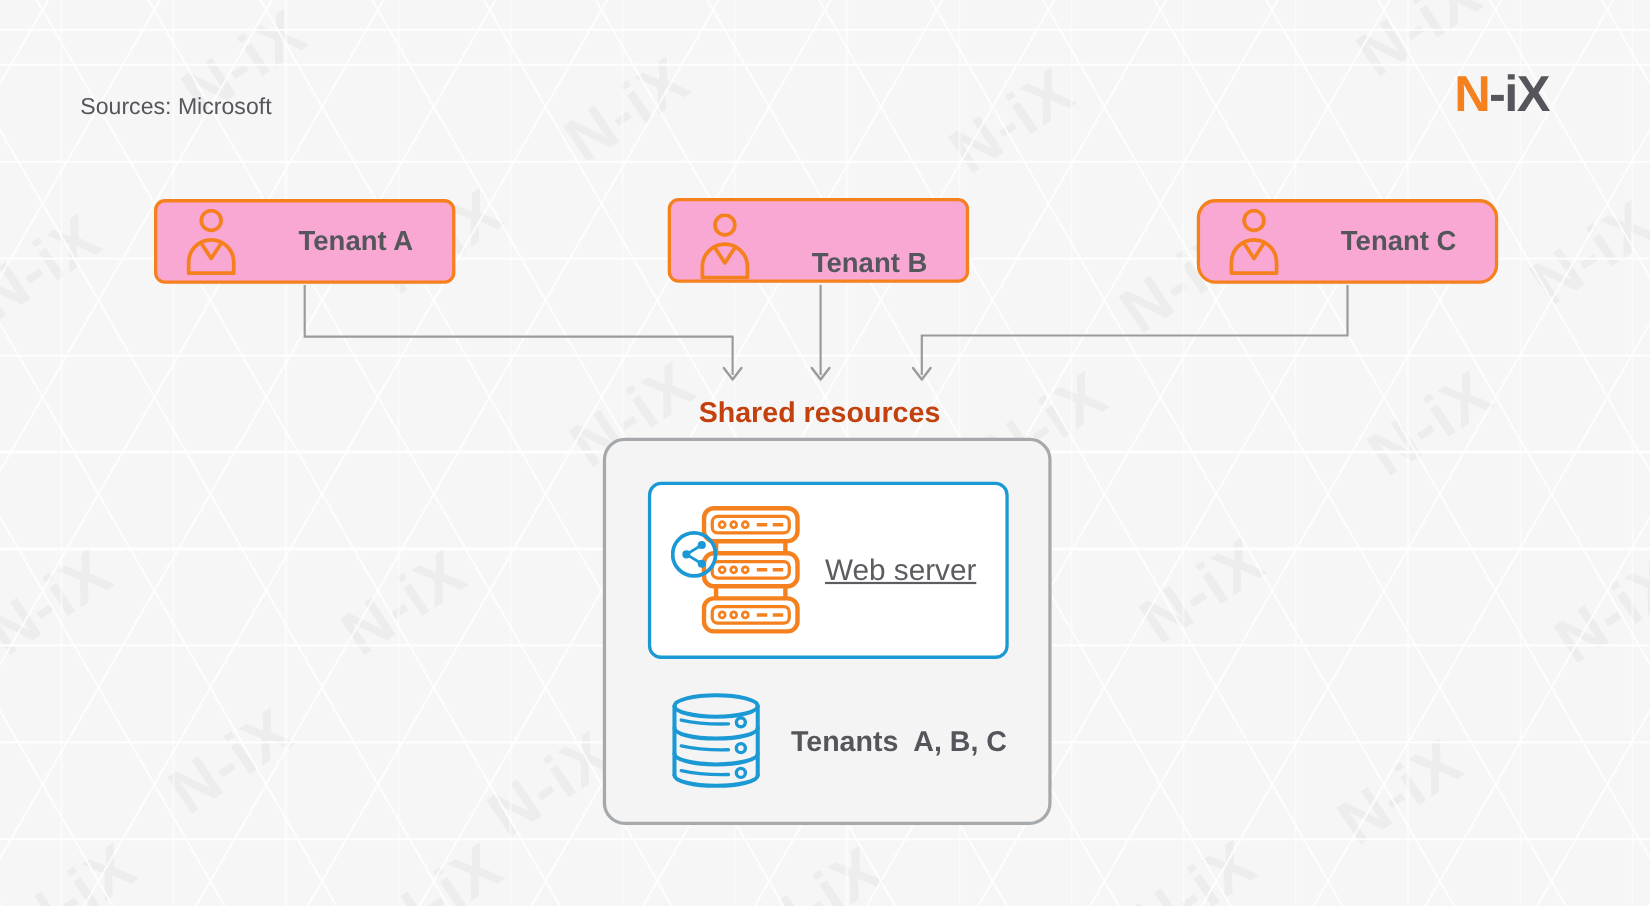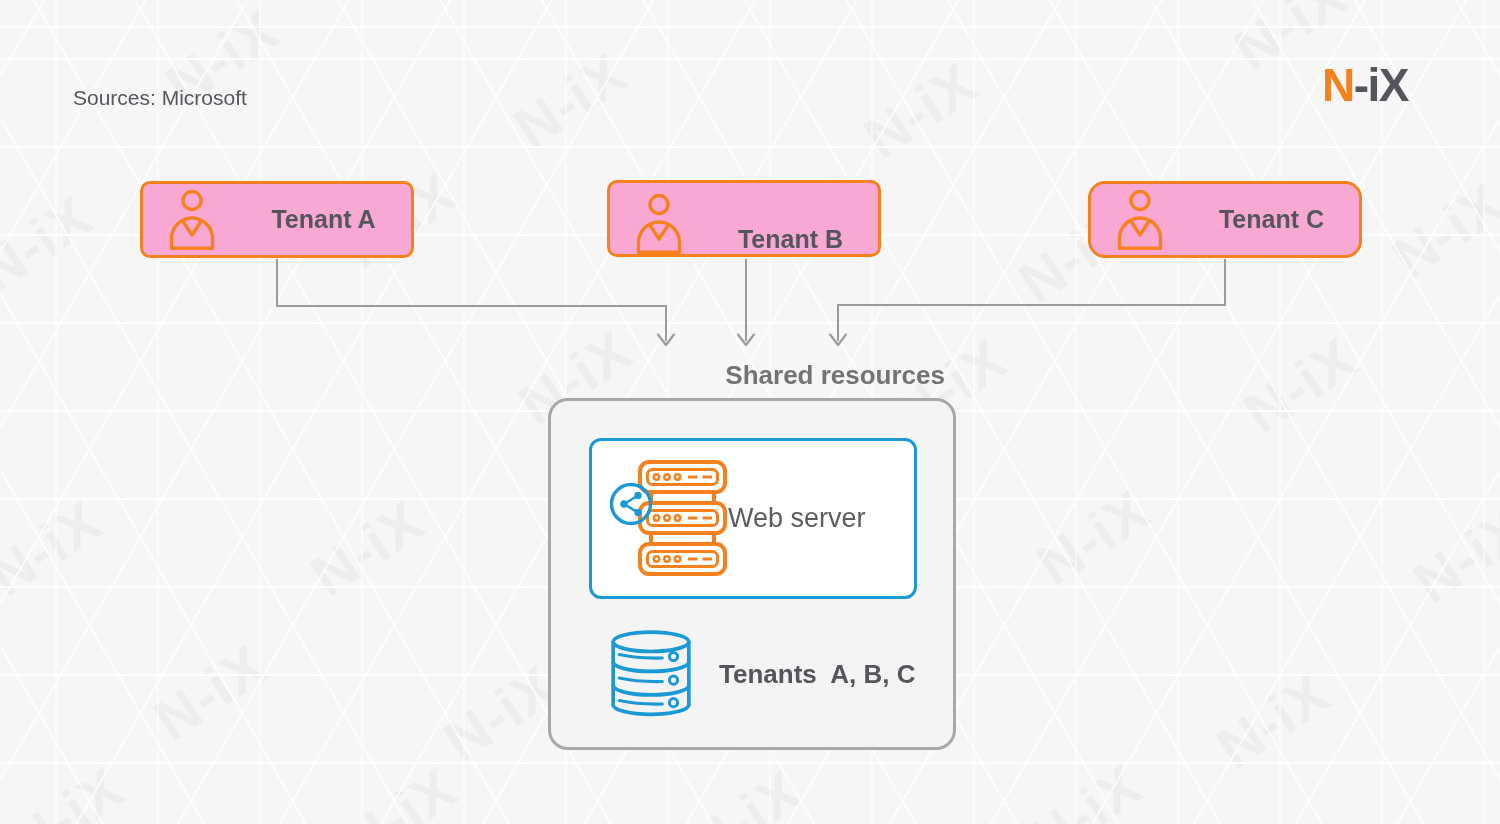--- a/index.html
+++ b/index.html
@@ -47,30 +47,30 @@
   .tenant-b{left:607px;top:180px;align-items:flex-end;}
   .tenant-c{left:1088px;top:181px;border-radius:17px;}
 
   svg .stroke-orange{stroke:var(--orange,#F5801E);fill:none;}
   svg .stroke-blue{stroke:var(--blue,#1B99D5);fill:none;}
   svg .fill-blue{fill:var(--blue,#1B99D5);stroke:none;}
   svg .stroke-line{stroke:var(--line-gray,#9B9B9B);fill:none;}
 
   .connectors{position:absolute;inset:0;pointer-events:none;}
 
-  .shared-title{position:absolute;left:545px;top:360px;width:400px;text-align:right;
-    font-size:26px;font-weight:bold;color:#737373;}
+  .shared-title{position:absolute;left:545px;top:360px;width:400px;text-align:center;
+    font-size:26px;font-weight:bold;color:#c2410c;}
 
   .shared-box{position:absolute;left:548px;top:398px;width:408px;height:352px;
     background:#F4F4F5;border:3px solid var(--box-border-gray,#A6A9AB);border-radius:20px;}
 
   .web-server-card{position:absolute;left:38px;top:37px;width:328px;height:161px;
     background:#fff;border:3px solid var(--blue,#1B99D5);border-radius:12px;
     display:flex;align-items:center;padding-left:18px;}
-  .web-server-card .label{font-size:27px;color:var(--text-mid,#5B5D61);}
+  .web-server-card .label{margin-left:22px;font-size:27px;color:var(--text-mid,#5B5D61);text-decoration:underline;}
 
   .db-row{position:absolute;left:58px;top:228px;display:flex;align-items:center;}
   .db-row .label{margin-left:26px;font-size:26px;font-weight:bold;
     color:var(--text-dark,#54565B);white-space:pre;}
 </style>
 </head>
 <body>
 
 <div class="stage">
 

